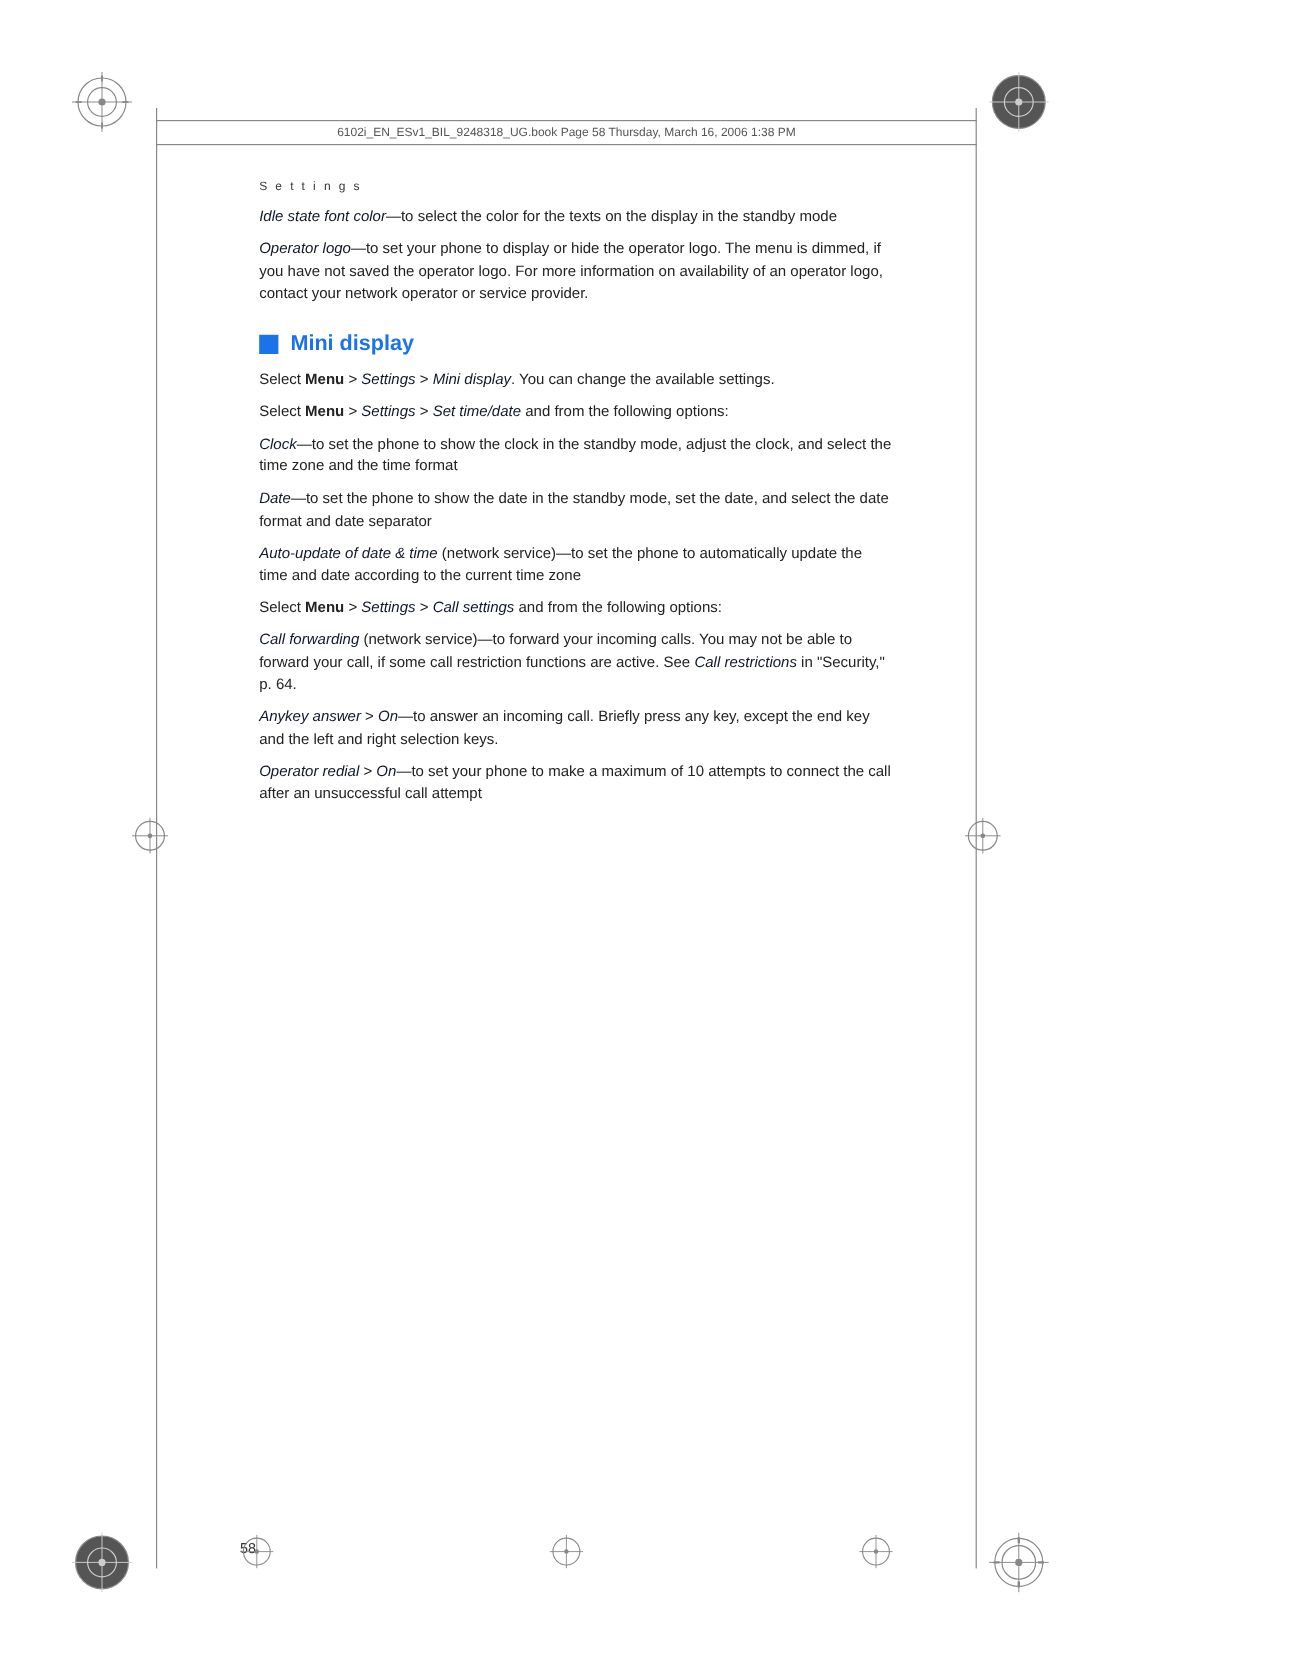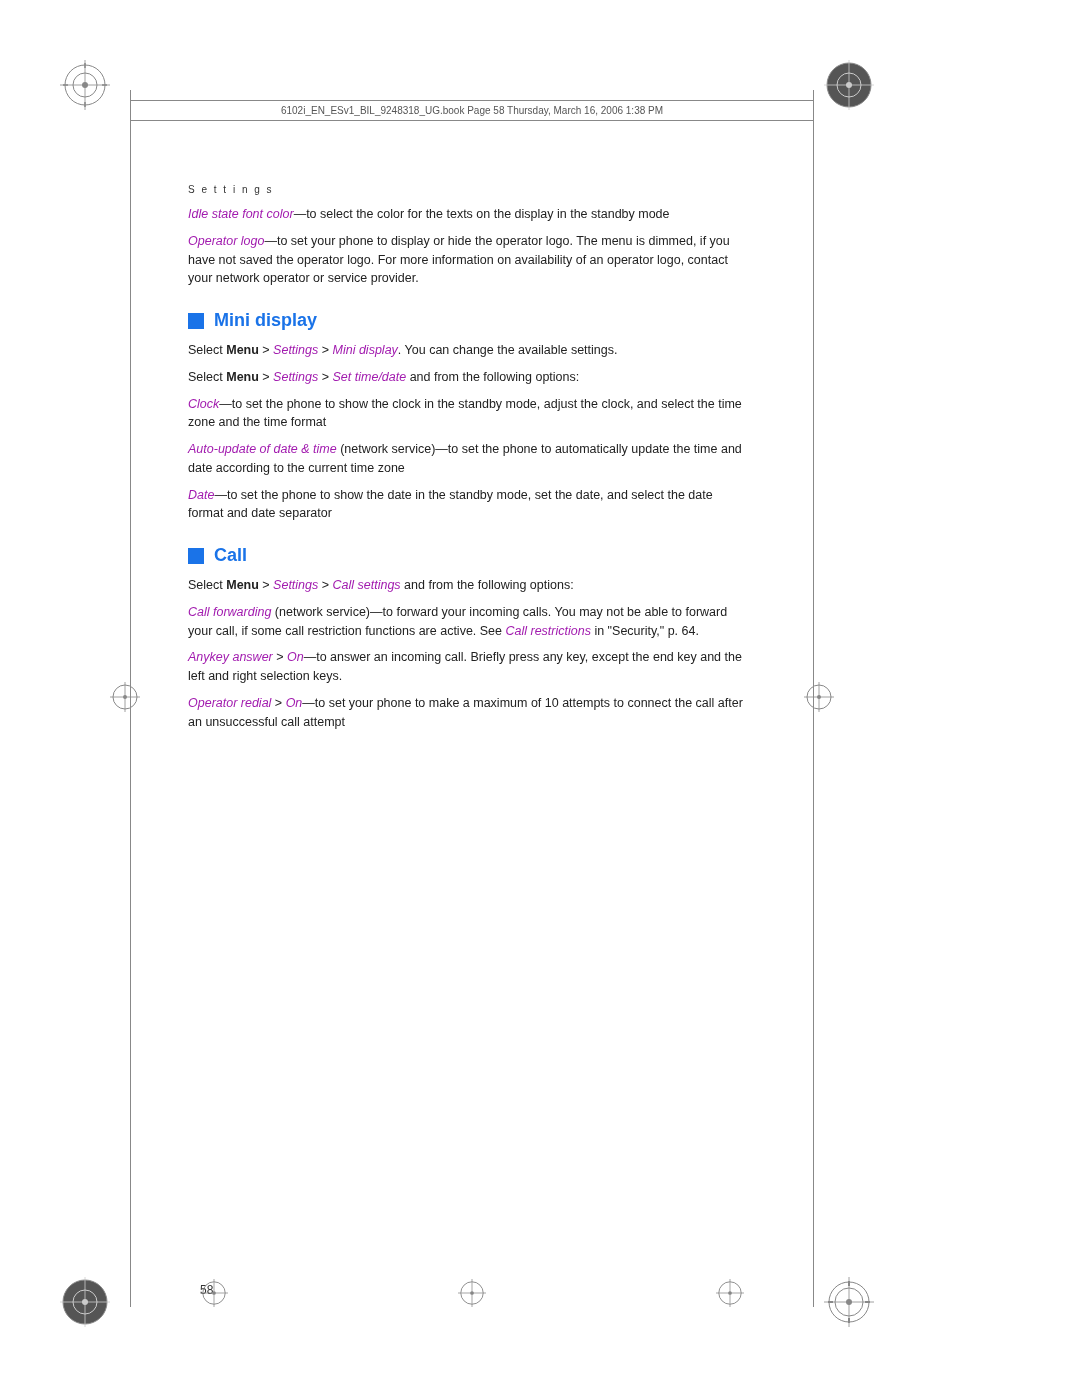--- a/index.html
+++ b/index.html
@@ -67,44 +67,43 @@
       font-family: Arial, Helvetica, sans-serif;
       font-size: 10px;
       color: #555;
       text-align: center;
     }
 
     
     .content {
       position: absolute;
       top: 145px;
-      left: 188px;
+      left: 216px;
       right: 200px;
-      margin-top: 34px;
     }
 
     .section-label {
       font-family: Arial, Helvetica, sans-serif;
       font-size: 10px;
       letter-spacing: 2px;
       color: #333;
       margin-bottom: 10px;
       margin-top: 5px;
     }
 
     .body-text {
       font-family: Arial, Helvetica, sans-serif;
       font-size: 12.5px;
       color: #222;
       line-height: 1.5;
       margin-bottom: 8px;
     }
 
     .link-text {
-      color: #a21caf;
+      color: #0f172a;
       font-style: italic;
     }
 
     
     .section-heading {
       display: flex;
       align-items: center;
       margin-top: 22px;
       margin-bottom: 10px;
     }
@@ -283,31 +282,27 @@
 
     <p class="body-text">
       <span>Select </span><strong>Menu</strong><span> &gt; </span><span class="link-text"><em>Settings</em></span><span> &gt; </span><span class="link-text"><em>Set time/date</em></span><span> and from the following options:</span>
     </p>
 
     <p class="body-text">
       <span class="link-text"><em>Clock</em></span><span>—to set the phone to show the clock in the standby mode, adjust the clock, and select the time zone and the time format</span>
     </p>
 
     <p class="body-text">
+      <span class="link-text"><em>Date</em></span><span>—to set the phone to show the date in the standby mode, set the date, and select the date format and date separator</span>
+    </p>
+
+    <p class="body-text">
       <span class="link-text"><em>Auto-update of date &amp; time</em></span><span> (network service)—to set the phone to automatically update the time and date according to the current time zone</span>
     </p>
 
-    <p class="body-text">
-      <span class="link-text"><em>Date</em></span><span>—to set the phone to show the date in the standby mode, set the date, and select the date format and date separator</span>
-    </p>
-
-    <div class="section-heading">
-      <div class="section-heading-box"></div>
-      <span class="section-heading-text">Call</span>
-    </div>
 
     <p class="body-text">
       <span>Select </span><strong>Menu</strong><span> &gt; </span><span class="link-text"><em>Settings</em></span><span> &gt; </span><span class="link-text"><em>Call settings</em></span><span> and from the following options:</span>
     </p>
 
 
     <p class="body-text">
       <span class="link-text"><em>Call forwarding</em></span><span> (network service)—to forward your incoming calls. You may not be able to forward your call, if some call restriction functions are active. See </span><span class="link-text"><em>Call restrictions</em></span><span> in "Security," p. 64.</span>
     </p>
 

